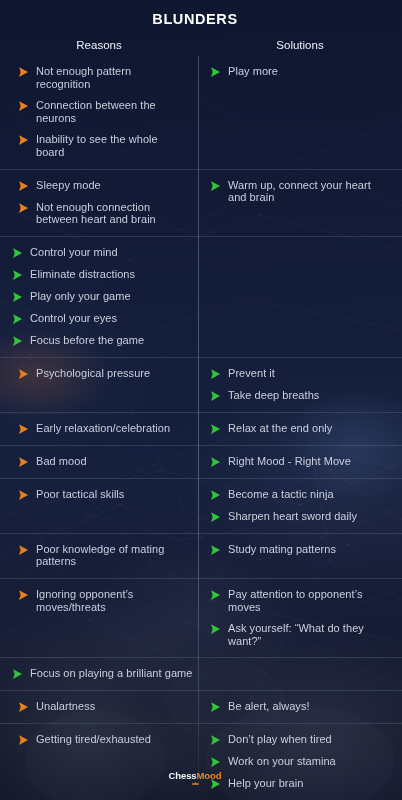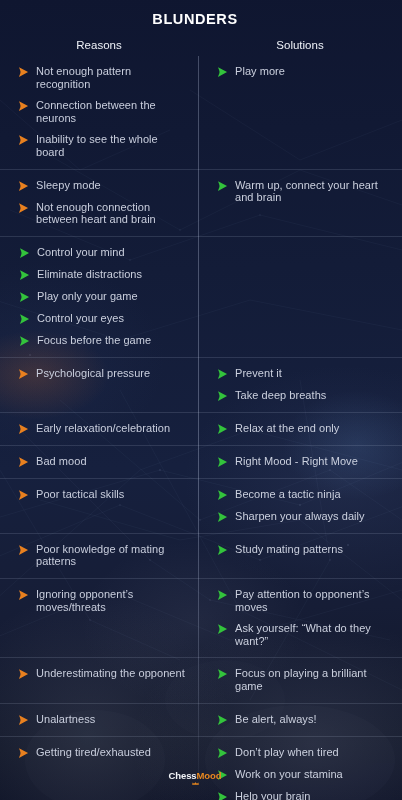--- a/index.html
+++ b/index.html
@@ -95,21 +95,21 @@
     position: relative;
     display: flex;
     border-top: 1px solid rgba(175,188,215,0.17);
   }
   .row:first-child { border-top: none; }
   .cell {
     box-sizing: border-box;
     padding: 9px 10px 10px 18px;
   }
   .cell.left  { width: 198px; }
-  .cell.right { width: 204px; padding-left: 19px; }
+  .cell.right { width: 204px; padding-left: 12px; }
 
   .item {
     display: flex;
     align-items: flex-start;
     margin-bottom: 9px;
   }
   .item:last-child { margin-bottom: 0; }
 
   .arrow {
     flex: 0 0 auto;
@@ -412,21 +412,21 @@
                 </svg>
               </span>
               <span class="item-text">Become a tactic ninja</span>
             </div>
             <div class="item">
               <span class="arrow">
                 <svg viewBox="0 0 11 12" width="11" height="12">
                   <path d="M1 1.2 L9.6 5.8 C10.1 6.05 10.1 6.1 9.6 6.35 L1 11 C1.6 9.2 2.5 7.6 2.5 6.1 C2.5 4.6 1.6 3 1 1.2 Z" fill="#33c33c"></path>
                 </svg>
               </span>
-              <span class="item-text">Sharpen your always daily</span>
+              <span class="item-text">Sharpen heart sword daily</span>
             </div>
           </div>
         </div>
         <div class="row">
           <div class="cell left">
             <div class="item">
               <span class="arrow">
                 <svg viewBox="0 0 11 12" width="11" height="12">
                   <path d="M1 1.2 L9.6 5.8 C10.1 6.05 10.1 6.1 9.6 6.35 L1 11 C1.6 9.2 2.5 7.6 2.5 6.1 C2.5 4.6 1.6 3 1 1.2 Z" fill="#e8801f"></path>
                 </svg>
@@ -469,30 +469,20 @@
               <span class="arrow">
                 <svg viewBox="0 0 11 12" width="11" height="12">
                   <path d="M1 1.2 L9.6 5.8 C10.1 6.05 10.1 6.1 9.6 6.35 L1 11 C1.6 9.2 2.5 7.6 2.5 6.1 C2.5 4.6 1.6 3 1 1.2 Z" fill="#33c33c"></path>
                 </svg>
               </span>
               <span class="item-text">Ask yourself: “What do they want?”</span>
             </div>
           </div>
         </div>
         <div class="row">
-          <div class="cell left">
-            <div class="item">
-              <span class="arrow">
-                <svg viewBox="0 0 11 12" width="11" height="12">
-                  <path d="M1 1.2 L9.6 5.8 C10.1 6.05 10.1 6.1 9.6 6.35 L1 11 C1.6 9.2 2.5 7.6 2.5 6.1 C2.5 4.6 1.6 3 1 1.2 Z" fill="#e8801f"></path>
-                </svg>
-              </span>
-              <span class="item-text">Underestimating the opponent</span>
-            </div>
-          </div>
           <div class="cell right">
             <div class="item">
               <span class="arrow">
                 <svg viewBox="0 0 11 12" width="11" height="12">
                   <path d="M1 1.2 L9.6 5.8 C10.1 6.05 10.1 6.1 9.6 6.35 L1 11 C1.6 9.2 2.5 7.6 2.5 6.1 C2.5 4.6 1.6 3 1 1.2 Z" fill="#33c33c"></path>
                 </svg>
               </span>
               <span class="item-text">Focus on playing a brilliant game</span>
             </div>
           </div>

